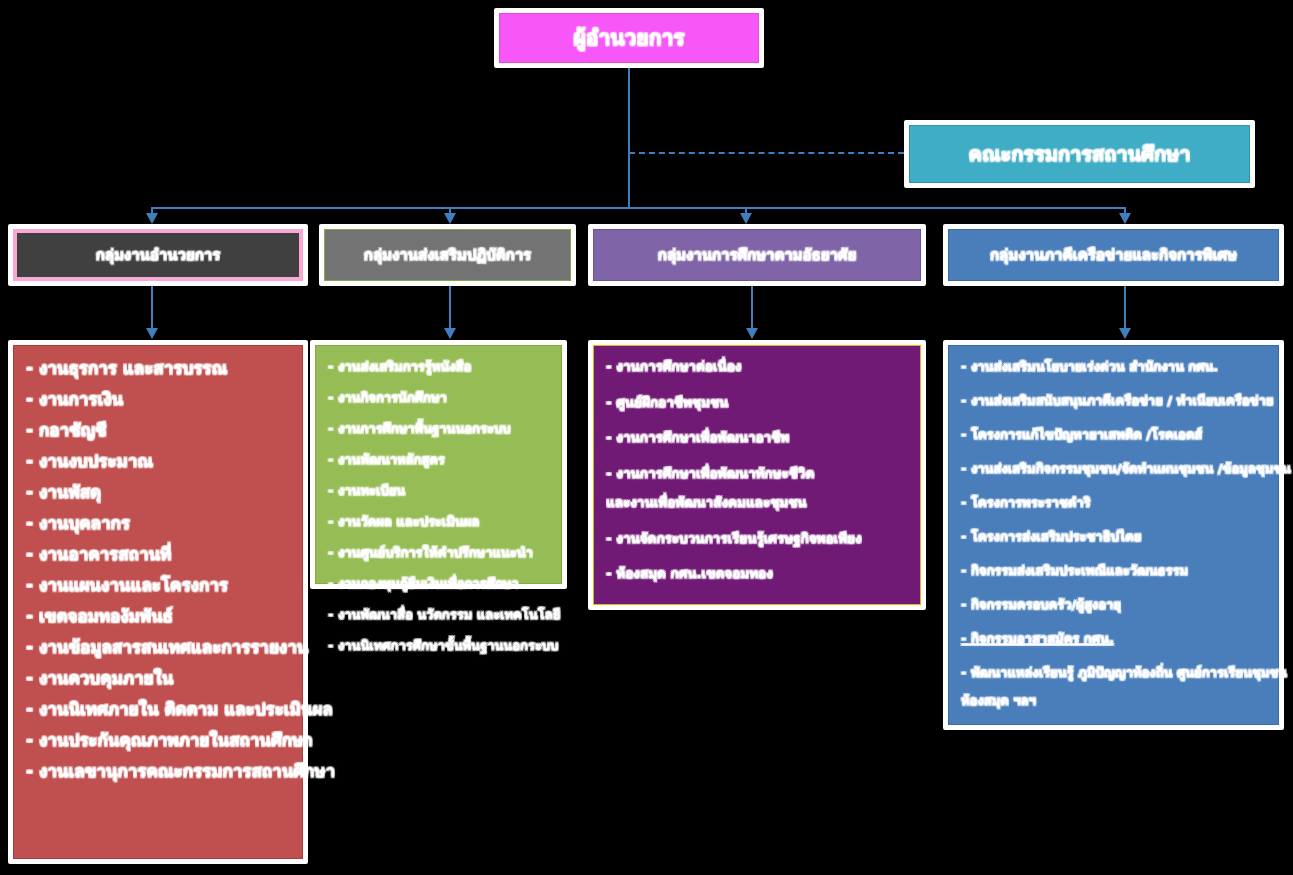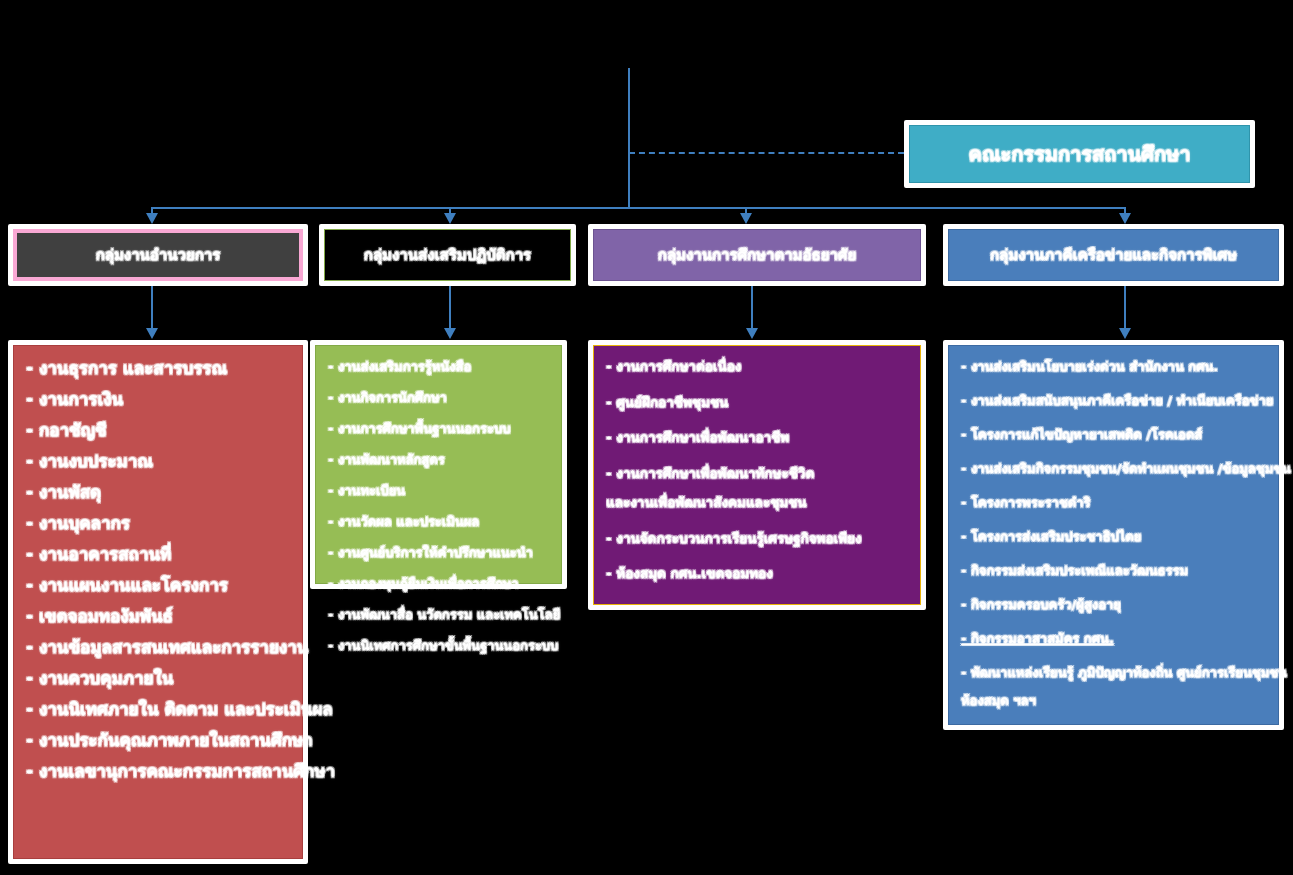--- a/index.html
+++ b/index.html
@@ -60,21 +60,21 @@
   
   .group-header { height: 62px; top: 224px; }
   .group-header .node-inner { font-size: 15px; }
 
   #group-header-0 { left: 8px;   width: 300px; }
   #group-header-1 { left: 319px; width: 257px; }
   #group-header-2 { left: 588px; width: 338px; }
   #group-header-3 { left: 943px; width: 341px; }
 
   #group-header-0 .node-inner { background: #404040; border: 4px solid #f9a8d4; font-family: Liberation Serif, serif; }
-  #group-header-1 .node-inner { background: #000000; border: 1px solid #82a947; }
+  #group-header-1 .node-inner { background: #737373; border: 1px solid #82a947; }
   #group-header-2 .node-inner { background: #8064a8; border: 1px solid #6c5391; }
   #group-header-3 .node-inner { background: #4a7ebb; border: 1px solid #3c6aa2; }
 
   
   .group-body { top: 340px; }
   .group-body .node-inner {
     display: block;
     padding: 14px 12px 10px 12px;
     font-weight: bold;
     text-align: left;
@@ -155,20 +155,23 @@
 
   <div class="conn vline" style="left:449px; top:286px; height:44px;"></div>
   <div class="arrow-head" style="left:444px; top:328px;"></div>
 
   <div class="conn vline" style="left:751px; top:286px; height:44px;"></div>
   <div class="arrow-head" style="left:746px; top:328px;"></div>
 
   <div class="conn vline" style="left:1124px; top:286px; height:44px;"></div>
   <div class="arrow-head" style="left:1119px; top:328px;"></div>
 
+  <div class="node" id="director-node">
+    <div class="node-inner">ผู้อำนวยการ</div>
+  </div>
 
   <div class="node" id="board-node">
     <div class="node-inner">คณะกรรมการสถานศึกษา</div>
   </div>
 
   <div class="node group-header" id="group-header-0">
     <div class="node-inner">กลุ่มงานอำนวยการ</div>
   </div>
   <div class="node group-header" id="group-header-1">
     <div class="node-inner">กลุ่มงานส่งเสริมปฏิบัติการ</div>

